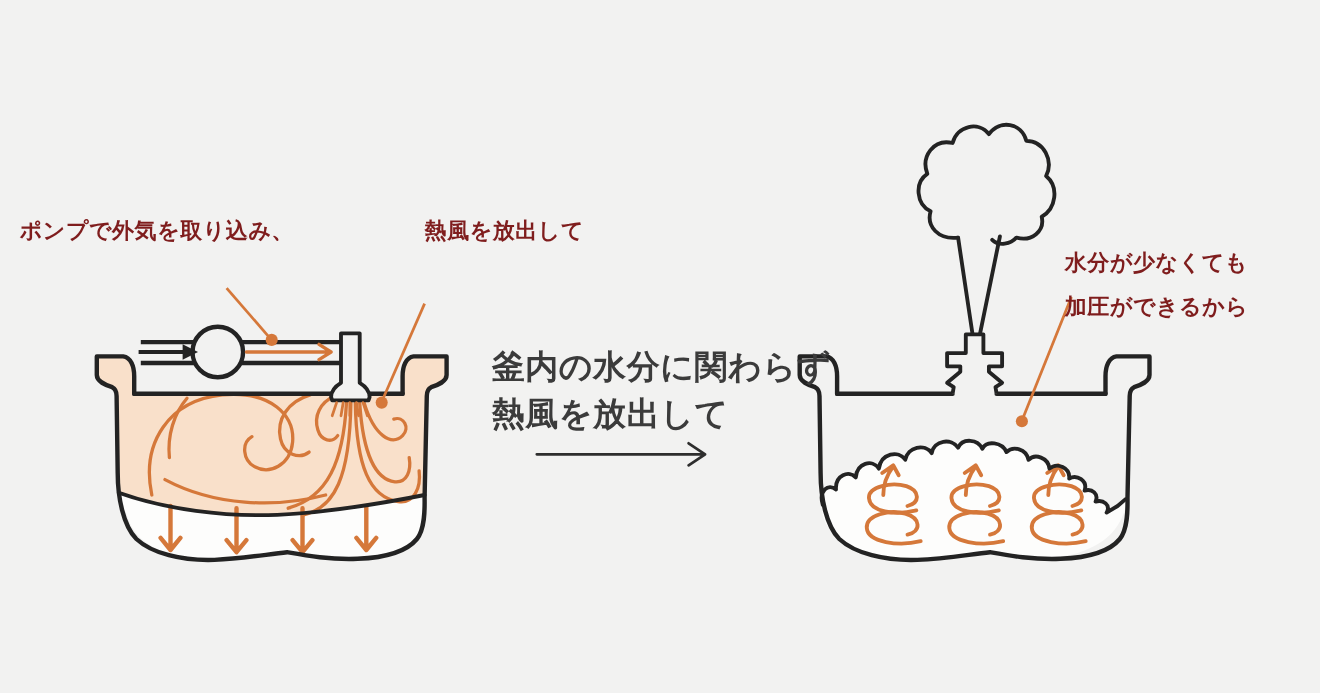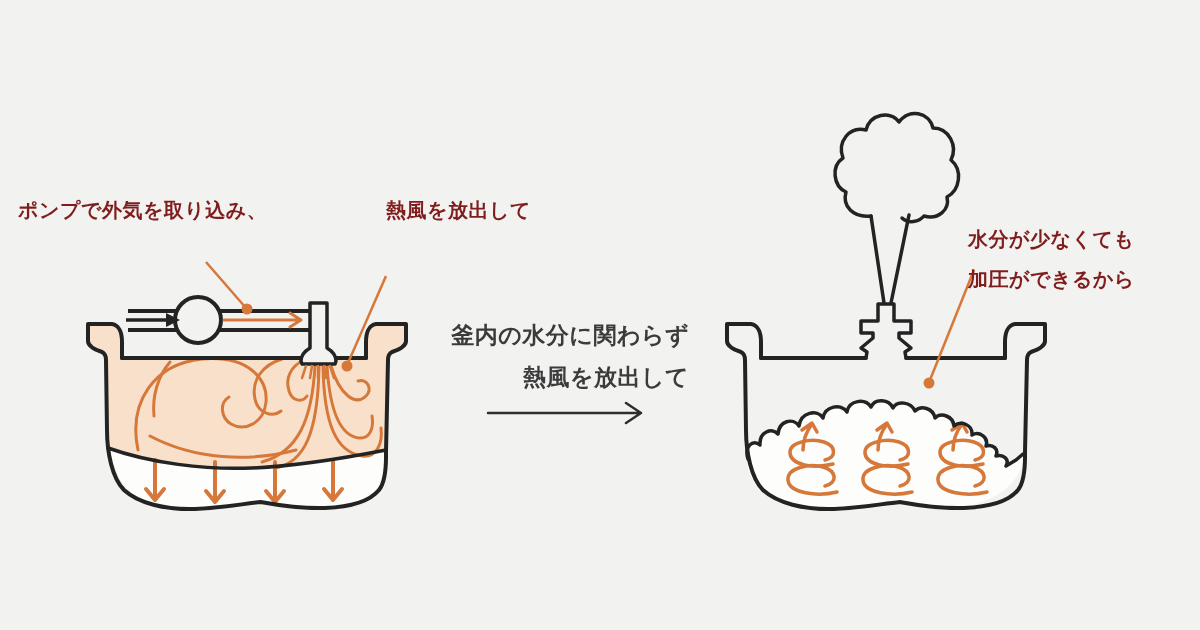--- a/index.html
+++ b/index.html
@@ -14,21 +14,21 @@
     position:absolute;
     font-size:20px;line-height:40px;font-weight:600;
     color:#7f1d1d;white-space:nowrap;letter-spacing:0.5px;
   }
   .label span{display:block;}
   .label-pump{left:18px;top:190px;}
   .label-blast{left:386px;top:190px;}
   .label-decompress{left:968px;top:190px;margin-top:29px;}
   .center-caption{
     position:absolute;left:447px;top:314px;width:242px;
-    text-align:right;font-size:23px;line-height:42px;font-weight:600;
+    text-align:left;font-size:30px;line-height:42px;font-weight:600;
     color:#3b3b3b;white-space:nowrap;letter-spacing:0.5px;
   }
   .center-caption span{display:block;}
 </style>
 </head>
 <body>
 
 <div class="stage">
 
   <svg width="1200" height="630" viewBox="0 0 1200 630" aria-hidden="true">

